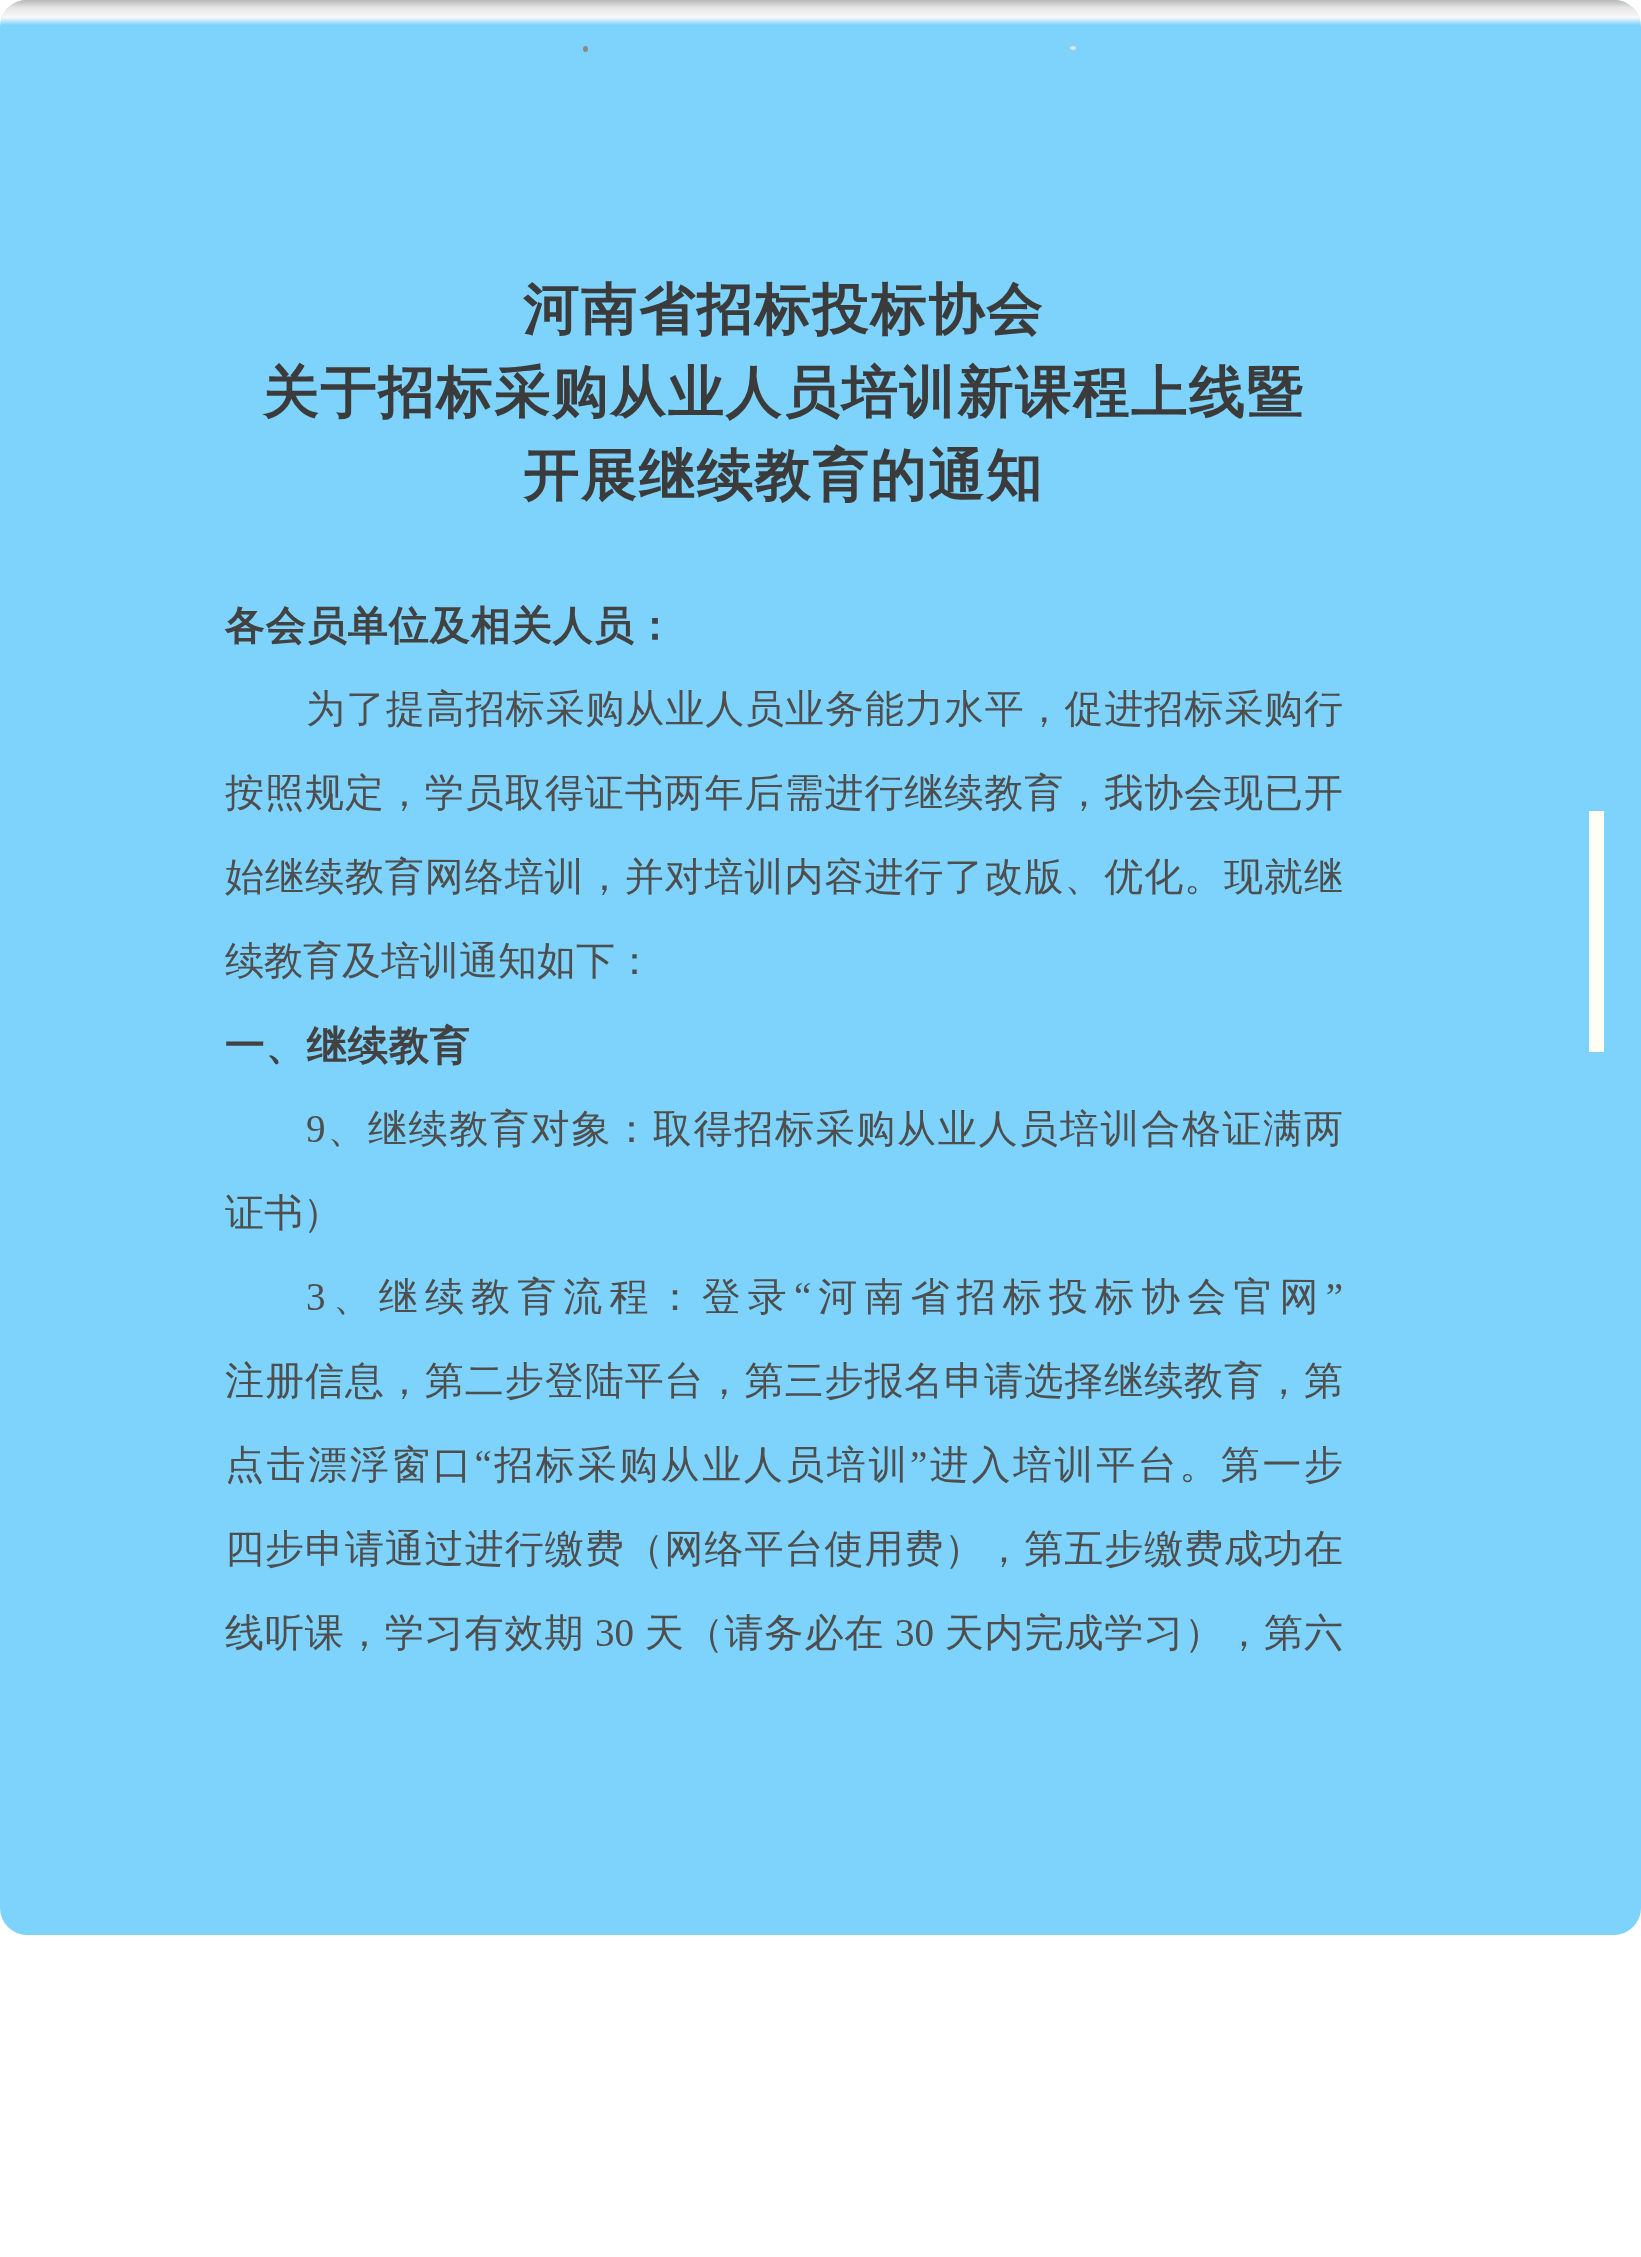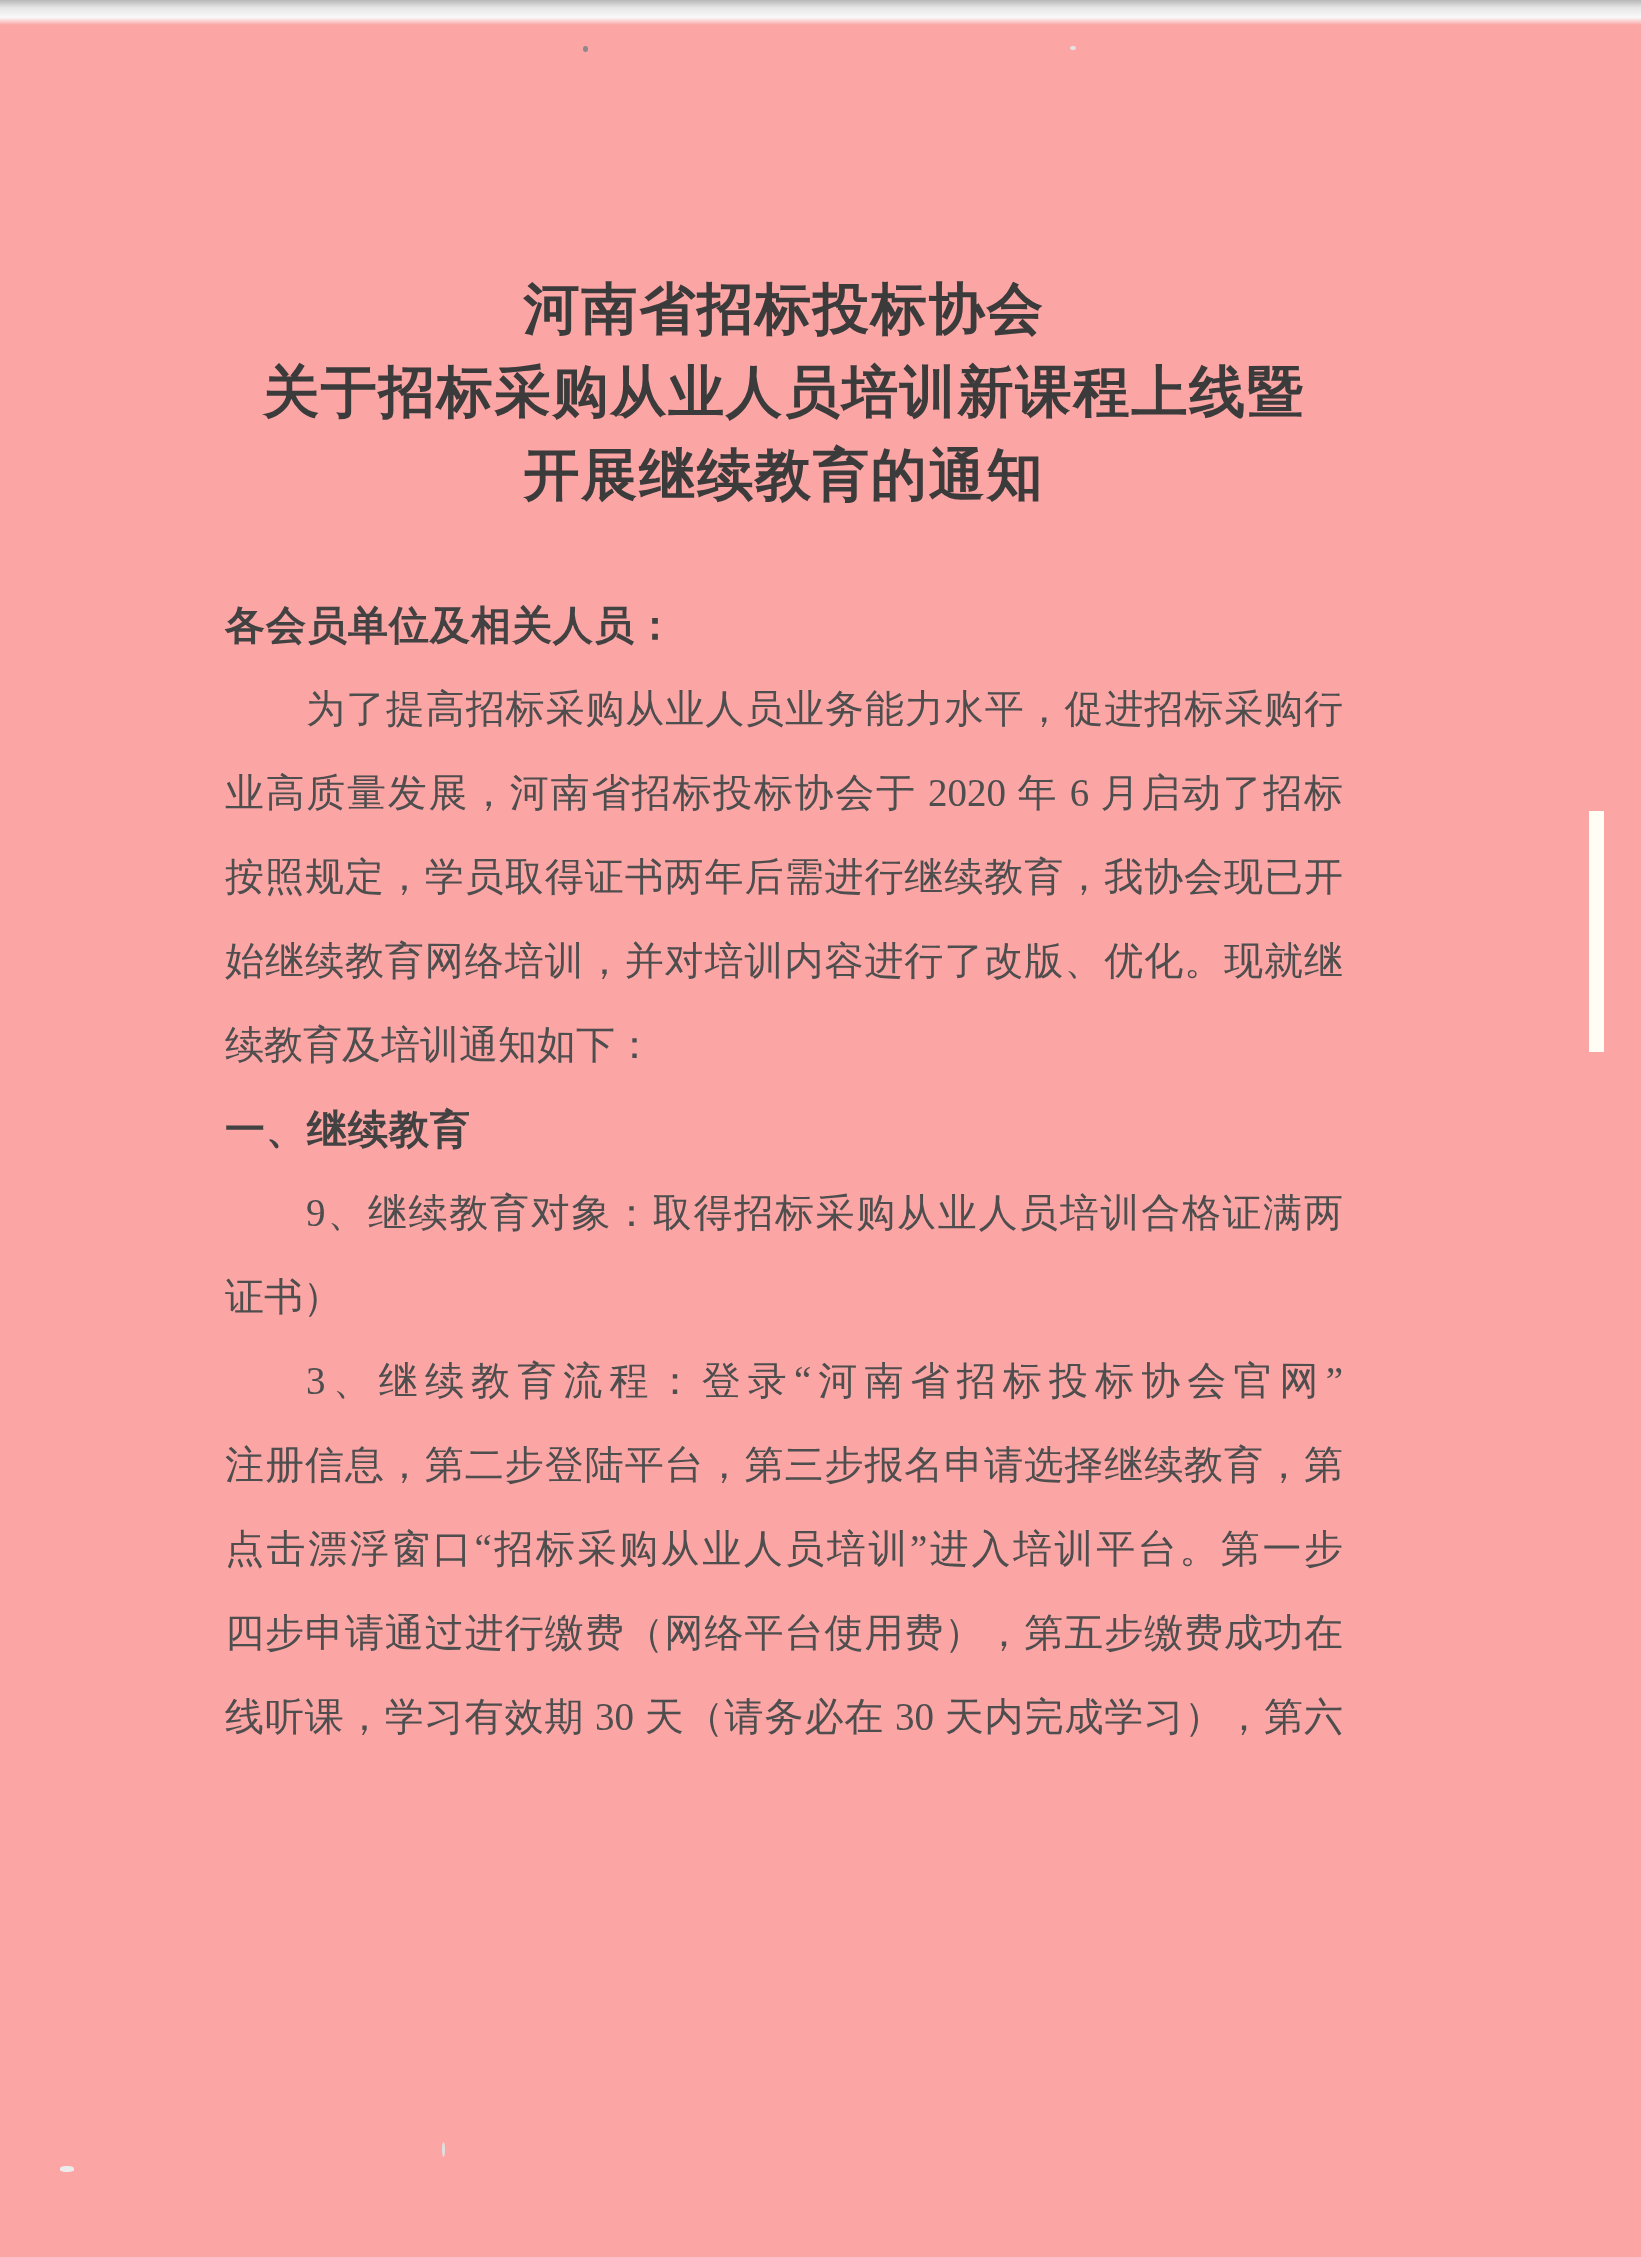--- a/index.html
+++ b/index.html
@@ -3,24 +3,25 @@
 <meta charset="utf-8">
 <style>
   html, body {
     margin: 0;
     padding: 0;
     background: #ffffff;
   }
   .page {
     position: relative;
     width: 1641px;
-    height: 2257px;
-    background: #fca5a5;
+    height: 1935px;
+    background: #7dd3fc;
     overflow: hidden;
     font-family: "Liberation Serif", "DejaVu Serif", serif;
+    border-radius: 27px;
   }
   
   .scan-top-band {
     position: absolute;
     left: 0; top: 0;
     width: 100%; height: 25px;
     background: linear-gradient(to bottom, #b7b7b7 0px, #e6e6e6 7.7px, #f9f9f9 17.4px, rgba(253,253,253,0) 25px);
   }
   
   .scan-right-strip {
@@ -93,21 +94,20 @@
 
   <div class="title-block">
     <div>河南省招标投标协会</div>
     <div>关于招标采购从业人员培训新课程上线暨</div>
     <div>开展继续教育的通知</div>
   </div>
 
   <div class="body-block">
     <div class="line short salutation">各会员单位及相关人员：</div>
     <div class="line indent">为了提高招标采购从业人员业务能力水平，促进招标采购行</div>
-    <div class="line">业高质量发展，河南省招标投标协会于 2020 年 6 月启动了招标</div>
     <div class="line">按照规定，学员取得证书两年后需进行继续教育，我协会现已开</div>
     <div class="line">始继续教育网络培训，并对培训内容进行了改版、优化。现就继</div>
     <div class="line short">续教育及培训通知如下：</div>
     <div class="line short heading">一、继续教育</div>
     <div class="line indent">9、继续教育对象：取得招标采购从业人员培训合格证满两</div>
     <div class="line short">证书）</div>
     <div class="line indent">3、继续教育流程：登录“河南省招标投标协会官网”</div>
     <div class="line">注册信息，第二步登陆平台，第三步报名申请选择继续教育，第</div>
     <div class="line">点击漂浮窗口“招标采购从业人员培训”进入培训平台。第一步</div>
     <div class="line">四步申请通过进行缴费（网络平台使用费），第五步缴费成功在</div>

